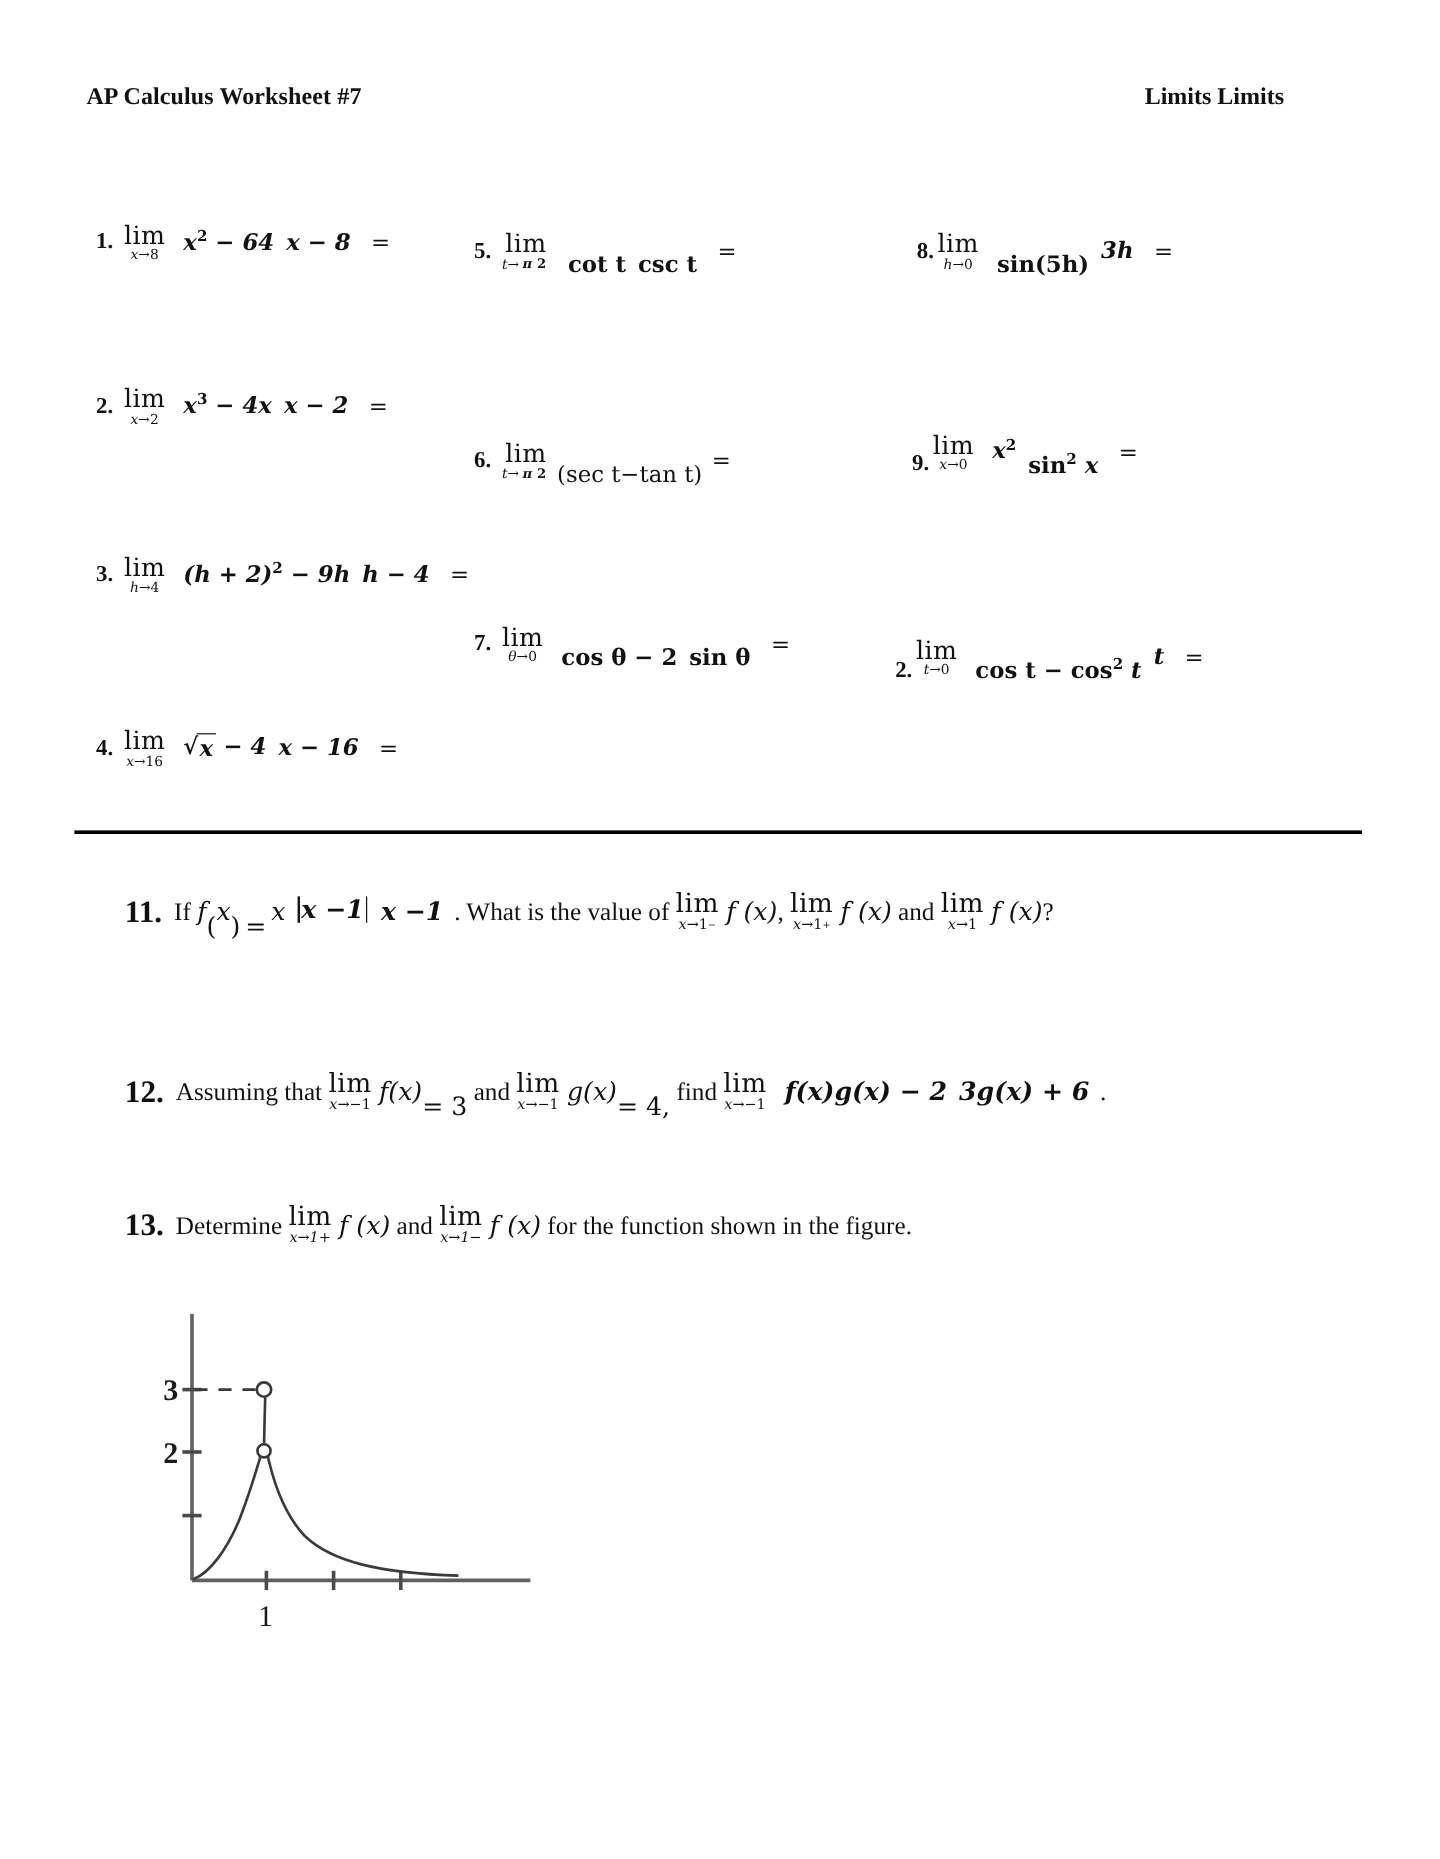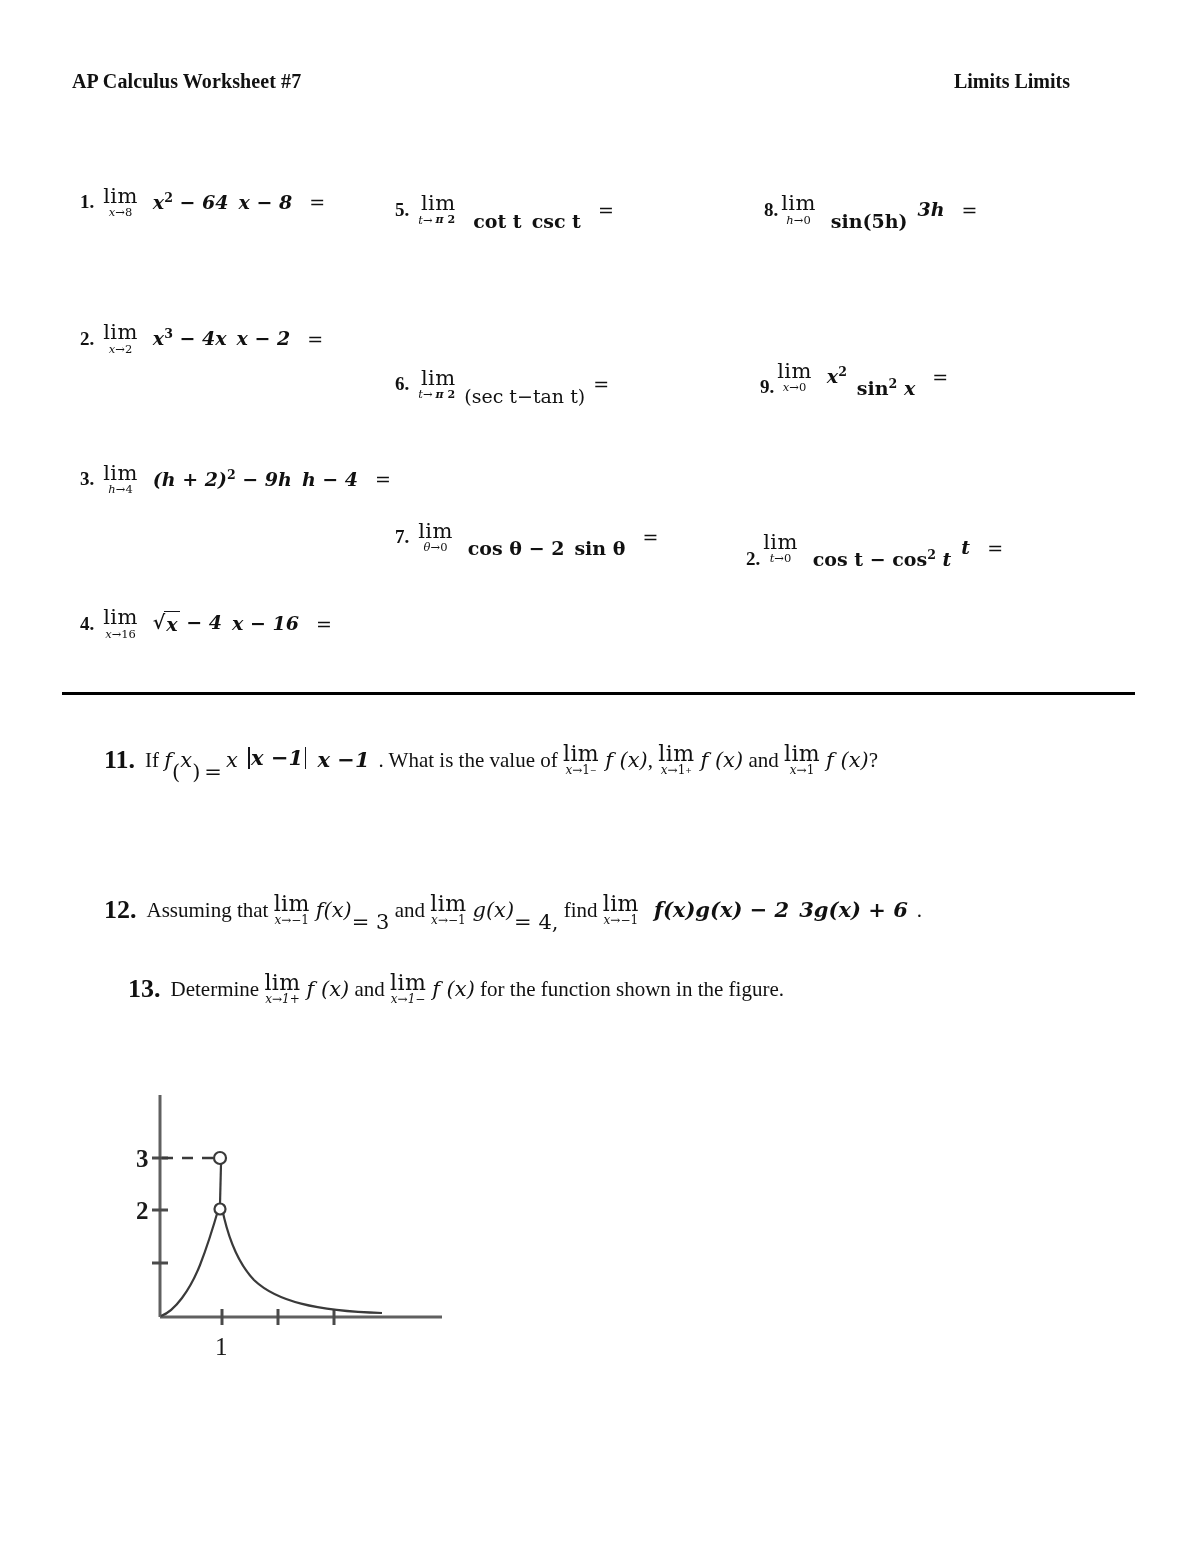--- a/index.html
+++ b/index.html
@@ -152,21 +152,21 @@
   .wprob {
     position: absolute;
     font-size: 21px;
     display: flex;
     align-items: center;
     flex-wrap: nowrap;
   }
   .wprob .pnum { font-size: 26px; margin-right: 10px; }
   .w-11 { left: 104px; top: 736px; }
   .w-12 { left: 104px; top: 886px; }
-  .w-13 { left: 104px; top: 972px; margin-left: 24px; }
+  .w-13 { left: 104px; top: 1004px; }
 
   .txt { white-space: pre; }
 
   .limop.w .lw { font-size: 22px; }
   .limop.w .sub { font-size: 12px; }
 
   .abs {
     display: inline-flex;
     align-items: center;
   }

